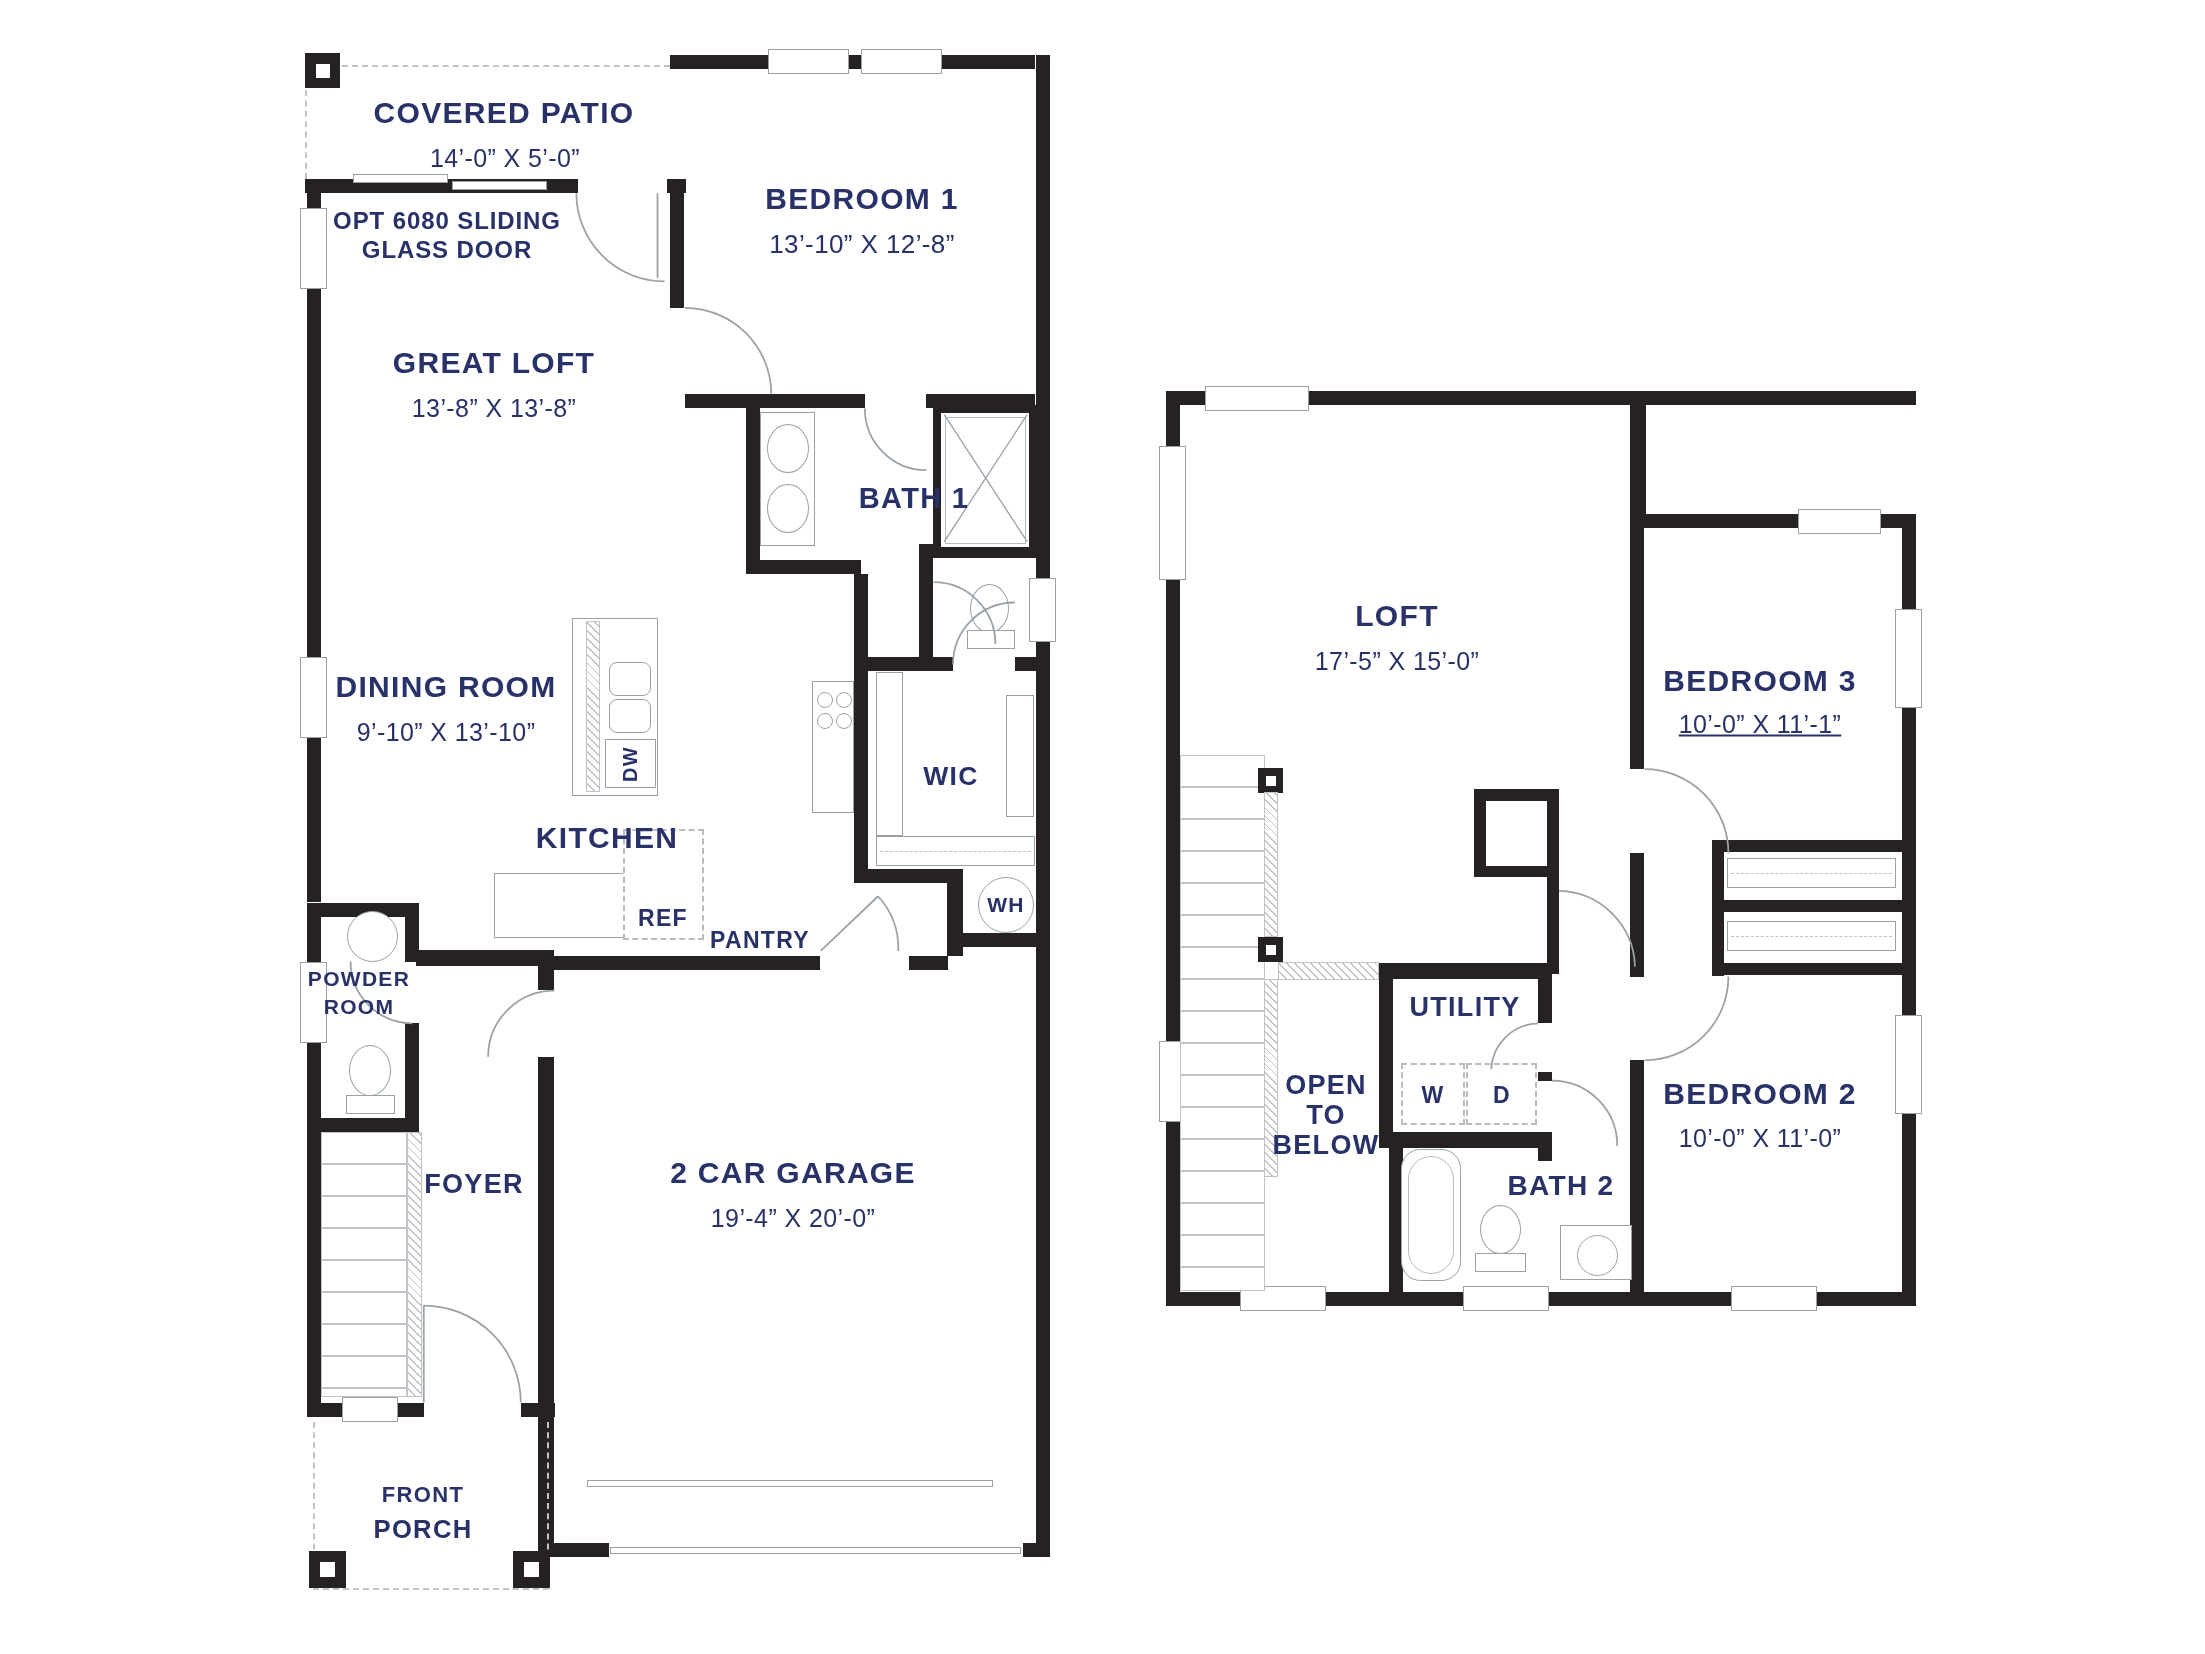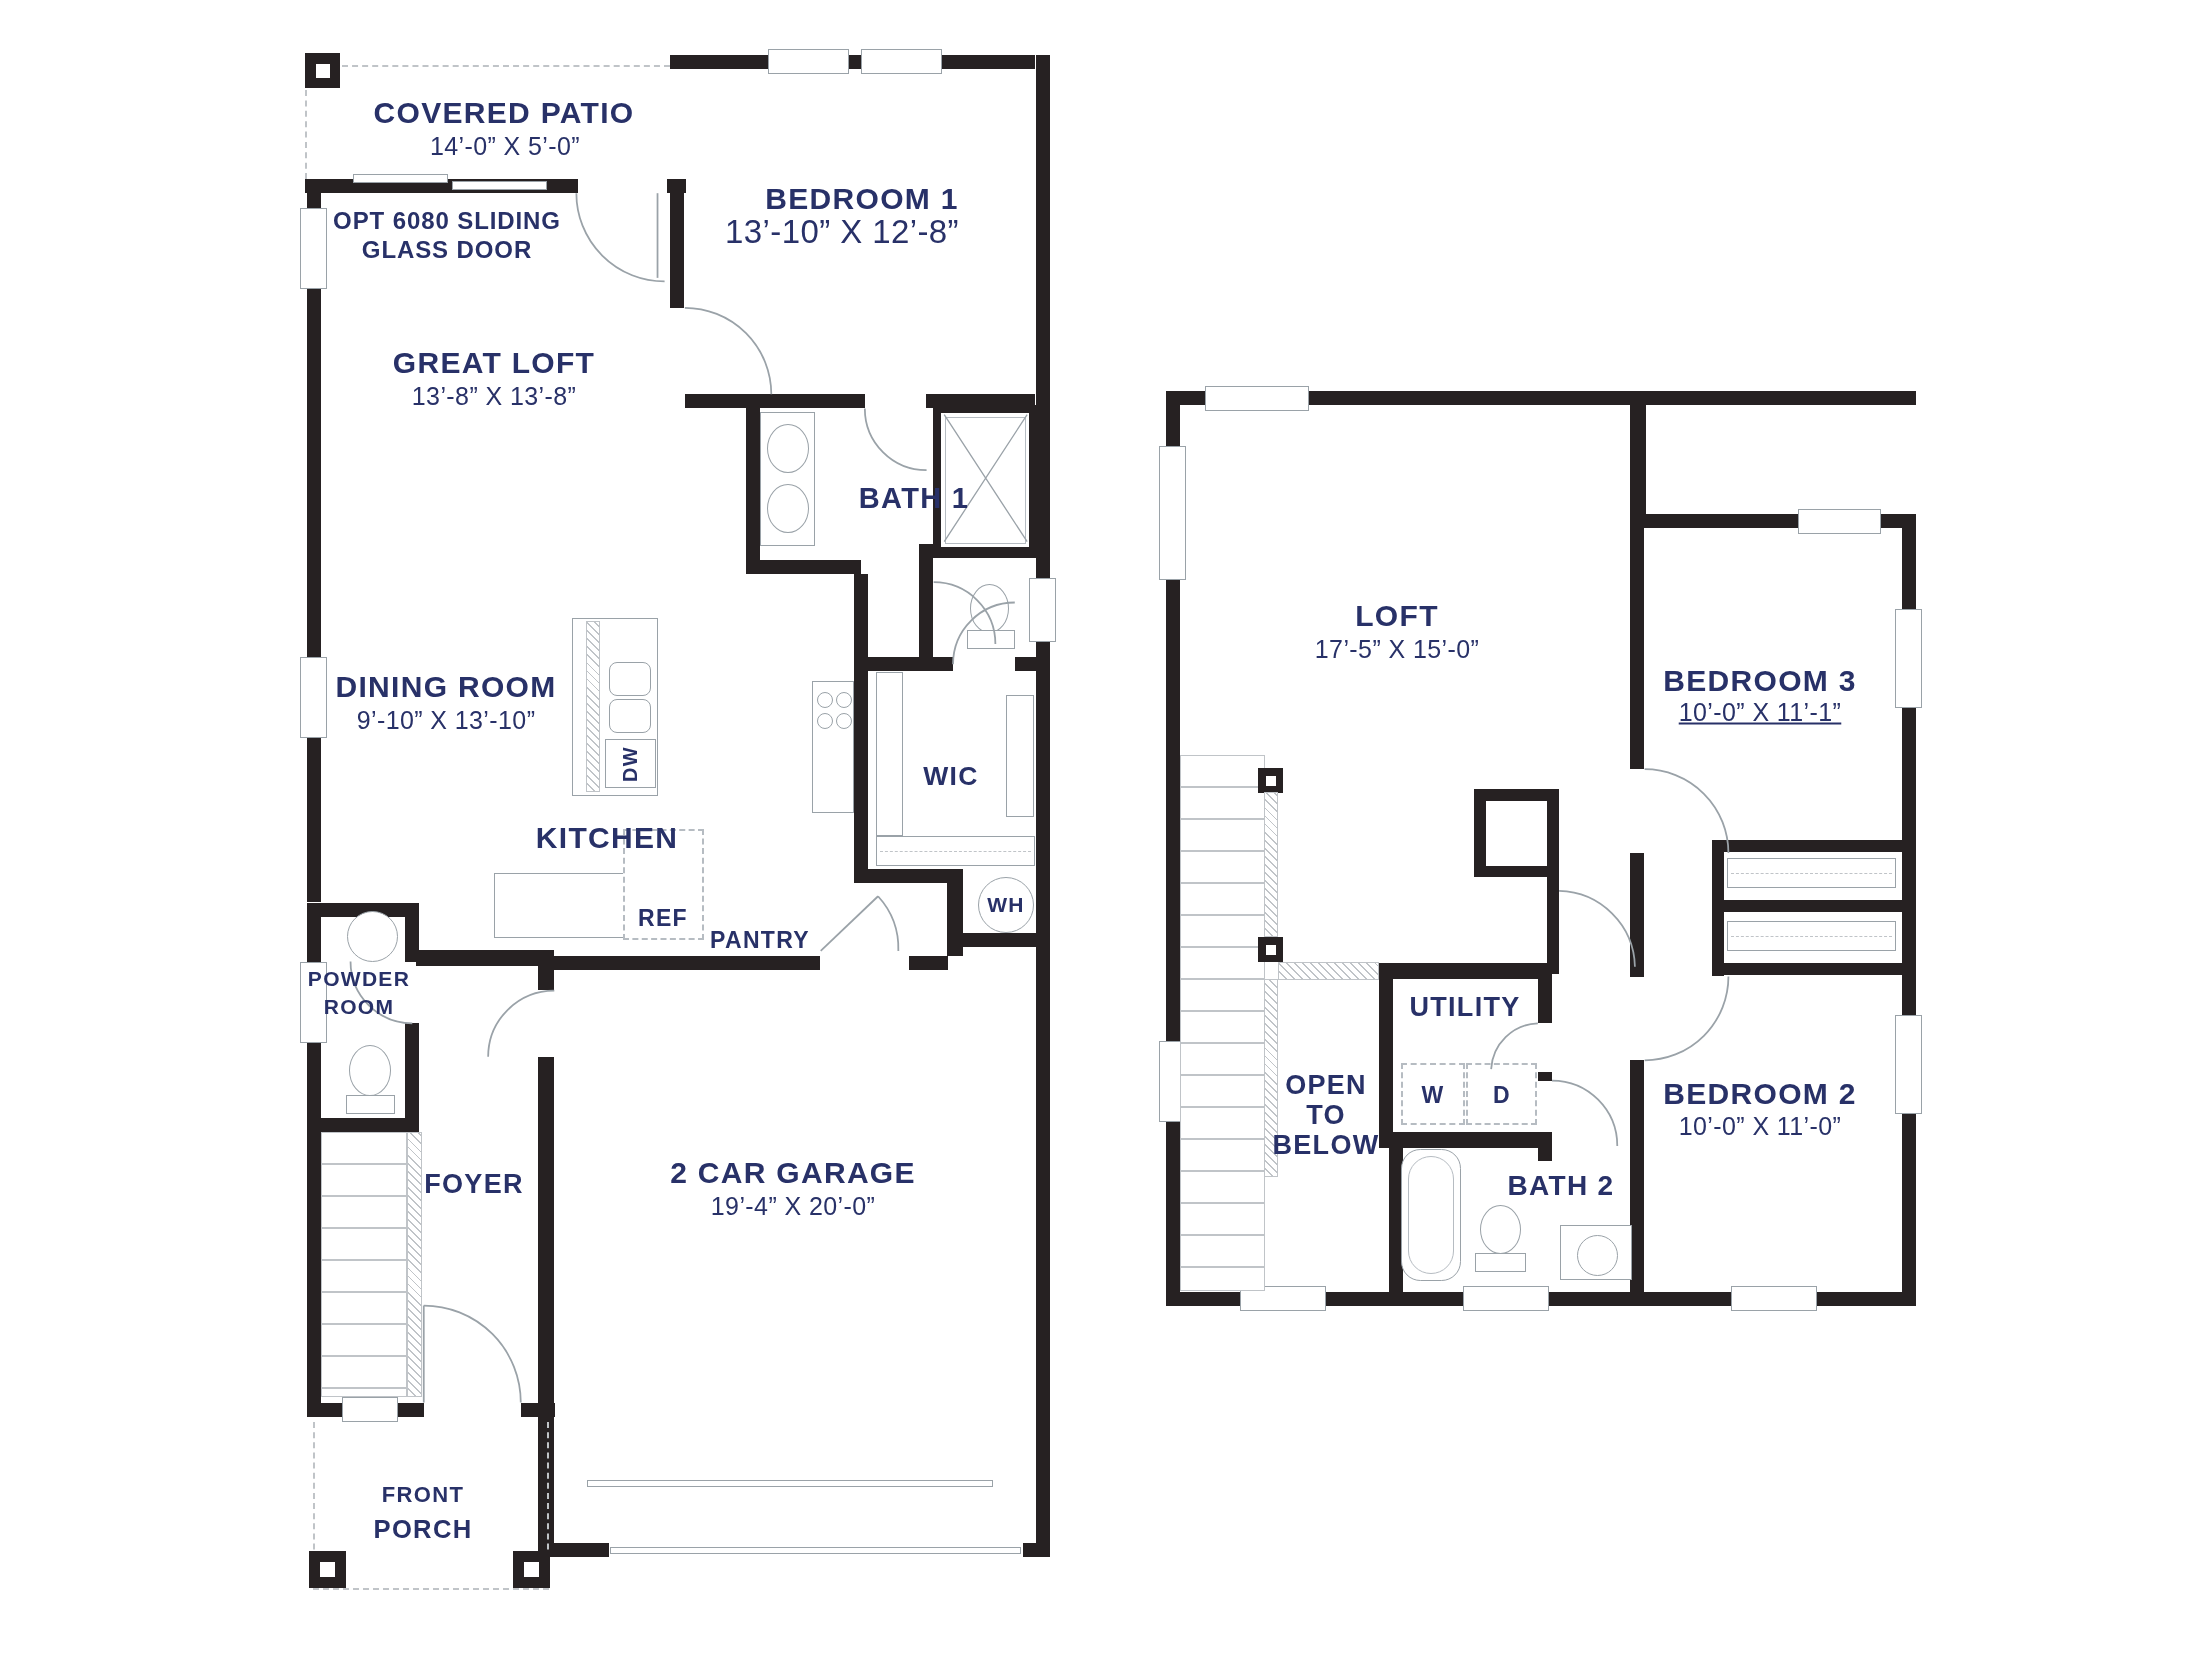--- a/index.html
+++ b/index.html
@@ -24,21 +24,21 @@
   .sinkrect{position:absolute;border:1.8px solid #9aa2a8;border-radius:8px;background:#fff;}
   .shower{position:absolute;border:8.8px solid #262122;background:#fff;}
   .shower::after{content:"";position:absolute;left:3.5px;top:3.5px;right:3.5px;bottom:3.5px;border:1.8px solid #b6bcc2;}
   .tub{position:absolute;border:1.8px solid #9aa2a8;border-radius:19.4px;background:#fff;}
   .tub::after{content:"";position:absolute;left:6.2px;top:6.2px;right:6.2px;bottom:6.2px;border:1.8px solid #b6bcc2;border-radius:23px;}
   .shelfdash{position:absolute;border:1.8px solid #9aa2a8;background:#fff;}
   .shelfdash::after{content:"";position:absolute;left:2.6px;right:2.6px;top:50%;border-top:1.8px dashed #c0c4c8;}
   .lbl{position:absolute;transform:translate(-50%,-50%);color:#283168;font-weight:bold;
        white-space:nowrap;letter-spacing:1.3px;}
   .dim{position:absolute;transform:translate(-50%,-50%);color:#283168;font-weight:normal;
-       white-space:nowrap;letter-spacing:0.4px;}
+       white-space:nowrap;letter-spacing:0.4px;margin-top:12px;}
   .rot{transform:translate(-50%,-50%) rotate(-90deg);}
   .title{position:absolute;transform:translate(-50%,-50%);color:#232c5e;font-weight:bold;
          white-space:nowrap;letter-spacing:0;}
   svg.arcs{position:absolute;left:0;top:0;pointer-events:none;}
 </style>
 </head>
 <body>
 
 <div id="canvas">
   <div id="plan" style="position:absolute;left:0;top:0;width:100%;height:100%;">
@@ -196,21 +196,21 @@
       <path d="M1743,1160 A55,55 0 0 0 1690,1212"></path>
       <path d="M1767,1010 A88,88 0 0 1 1853,1096"></path>
     </g>
   </svg>
 
   <div class="lbl" style="left:504px;top:113px;font-size:30px;">COVERED PATIO</div>
   <div class="dim" style="left:505px;top:146px;font-size:25px;">14’-0” X 5’-0”</div>
   <div class="lbl" style="left:447px;top:221px;font-size:24px;letter-spacing:0.9px;">OPT 6080  SLIDING</div>
   <div class="lbl" style="left:447px;top:250px;font-size:24px;letter-spacing:0.9px;">GLASS DOOR</div>
   <div class="lbl" style="left:862px;top:199px;font-size:30px;">BEDROOM 1</div>
-  <div class="dim" style="left:842px;top:232px;font-size:33px;">13’-10” X 12’-8”</div>
+  <div class="dim" style="left:862px;top:232px;font-size:26px;">13’-10” X 12’-8”</div>
   <div class="lbl" style="left:494px;top:363px;font-size:30px;">GREAT LOFT</div>
   <div class="dim" style="left:494px;top:396px;font-size:25px;">13’-8” X 13’-8”</div>
   <div class="lbl" style="left:886px;top:498px;font-size:29px;margin-left:28px;">BATH 1</div>
   <div class="lbl" style="left:446px;top:687px;font-size:30px;">DINING ROOM</div>
   <div class="dim" style="left:446px;top:720px;font-size:25px;">9’-10” X 13’-10”</div>
   <div class="lbl" style="left:607px;top:838px;font-size:30px;">KITCHEN</div>
   <div class="lbl rot" style="left:630px;top:764px;font-size:20px;">DW</div>
   <div class="lbl" style="left:663px;top:918px;font-size:23px;">REF</div>
   <div class="lbl" style="left:760px;top:940px;font-size:23px;">PANTRY</div>
   <div class="lbl" style="left:951px;top:776px;font-size:26.5px;">WIC</div>

